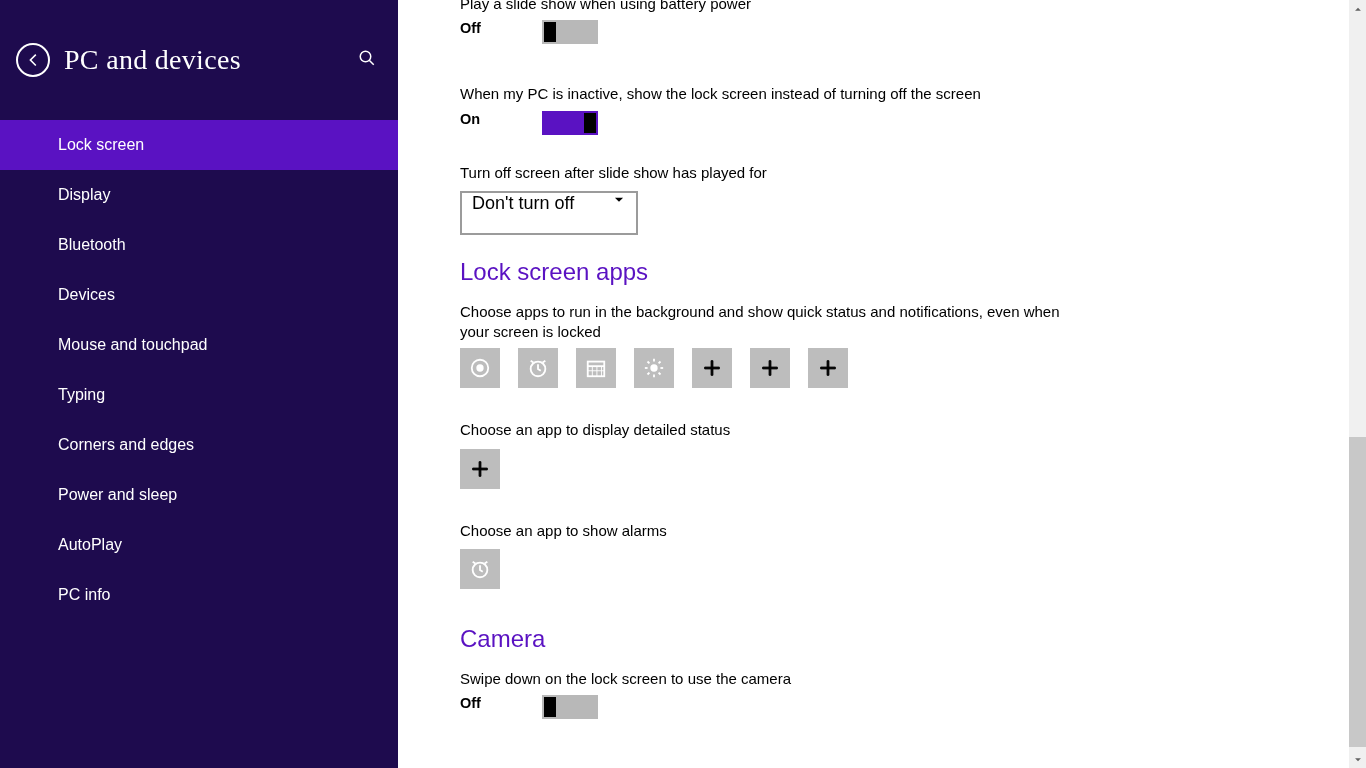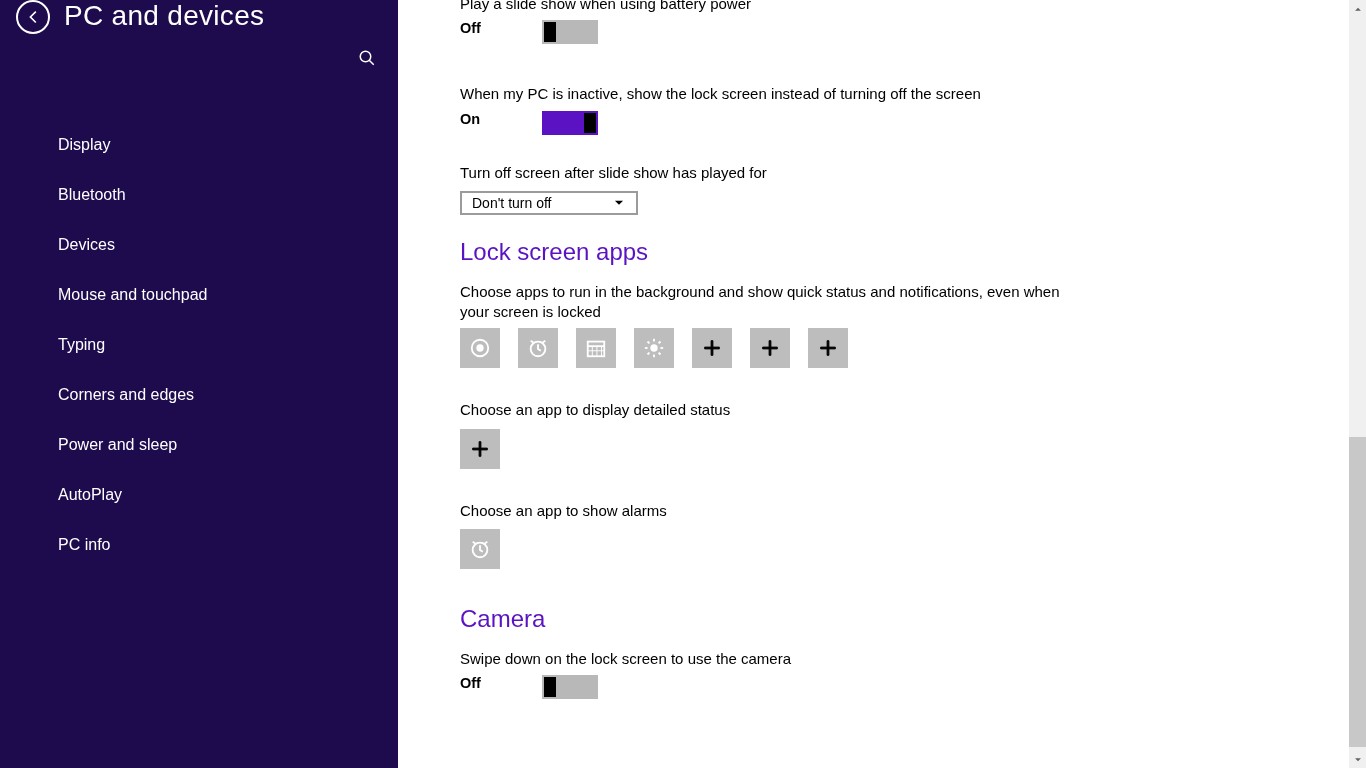--- a/index.html
+++ b/index.html
@@ -1,21 +1,21 @@
 <!DOCTYPE html>
 <html><head>
 <meta charset="utf-8">
 <style>
   * { margin: 0; padding: 0; box-sizing: border-box; }
   html, body { width: 1366px; height: 768px; font-family: "Segoe UI", Arial, sans-serif; overflow: hidden; }
   body { display: flex; background: #fff; }
 
   
   .sidebar { width: 398px; height: 768px; background: #1e0b4e; color: #fff; display: flex; flex-direction: column; }
-  .sidebar-header { height: 120px; display: flex; align-items: flex-start; padding: 0 18px 0 16px; position: relative; }
+  .sidebar-header { height: 120px; display: flex; align-items: center; padding: 0 18px 0 16px; position: relative; font-family: Liberation Serif, serif; }
   .back-btn { width: 34px; height: 34px; border: 2px solid #fff; border-radius: 50%; display: flex; align-items: center; justify-content: center; cursor: pointer; flex-shrink: 0; }
   .back-btn svg { width: 18px; height: 18px; fill: #fff; }
   .section-title { font-size: 28px; font-weight: 300; margin-left: 14px; letter-spacing: 0.3px; }
   .search-btn { position: absolute; right: 22px; top: 50%; transform: translateY(-50%); cursor: pointer; }
   .search-btn svg { width: 18px; height: 18px; stroke: #fff; fill: none; stroke-width: 2; }
   .nav-list { list-style: none; }
   .nav-item { height: 50px; display: flex; align-items: center; padding-left: 58px; font-size: 16px; font-weight: 400; cursor: pointer; }
   .nav-item.active { background: #5a12c2; }
 
   
@@ -25,21 +25,21 @@
   .setting-block { margin-bottom: 22px; }
   .setting-label { font-size: 15px; color: #000; margin-bottom: 6px; line-height: 1.35; }
   .toggle-row { display: flex; align-items: flex-start; }
   .toggle-state { font-size: 14.5px; font-weight: 600; width: 82px; }
   .toggle { width: 52px; height: 20px; background: #b8b8b8; border: 2px solid #b8b8b8; position: relative; cursor: pointer; box-sizing: content-box; }
   .toggle .knob { width: 12px; height: 20px; background: #000; position: absolute; top: 0; }
   .toggle.off .knob { left: 0; }
   .toggle.on { background: #5a12c2; border-color: #5a12c2; }
   .toggle.on .knob { right: 0; }
 
-  .select-box { width: 178px; height: 24px; border: 2px solid #9b9b9b; display: flex; align-items: center; justify-content: space-between; padding: 0 10px 0 10px; font-size: 14px; cursor: pointer; margin-top: 8px; }
+  .select-box { width: 178px; height: 44px; border: 2px solid #9b9b9b; display: flex; justify-content: space-between; padding: 0 10px 0 10px; font-size: 18px; cursor: pointer; margin-top: 8px; }
   .select-box svg { width: 14px; height: 14px; fill: #000; }
 
   h2.section-head { font-size: 24px; font-weight: 400; color: #5a12c2; margin-top: 23px; margin-bottom: 16px; }
 
   .desc { font-size: 15px; color: #000; line-height: 1.35; max-width: 610px; margin-bottom: 6px; }
 
   .tile-row { display: flex; gap: 18px; margin-bottom: 32px; }
   .tile { width: 40px; height: 40px; background: #bdbdbd; display: flex; align-items: center; justify-content: center; cursor: pointer; }
   .tile svg { width: 22px; height: 22px; fill: #fff; }
   .tile.plus svg { fill: #000; stroke: #000; }
@@ -63,20 +63,23 @@
     </div>
     <div class="section-title">PC and devices</div>
     <div class="search-btn">
       <svg viewBox="0 0 24 24">
           <circle cx="10" cy="10" r="7"></circle>
           <line x1="21" y1="21" x2="15" y2="15"></line>
         </svg>
     </div>
   </div>
   <ul class="nav-list">
+    <li class="nav-item active">
+        <span>Lock screen</span>
+      </li>
     <li class="nav-item">
         <span>Display</span>
       </li>
     <li class="nav-item">
         <span>Bluetooth</span>
       </li>
     <li class="nav-item">
         <span>Devices</span>
       </li>
     <li class="nav-item">

